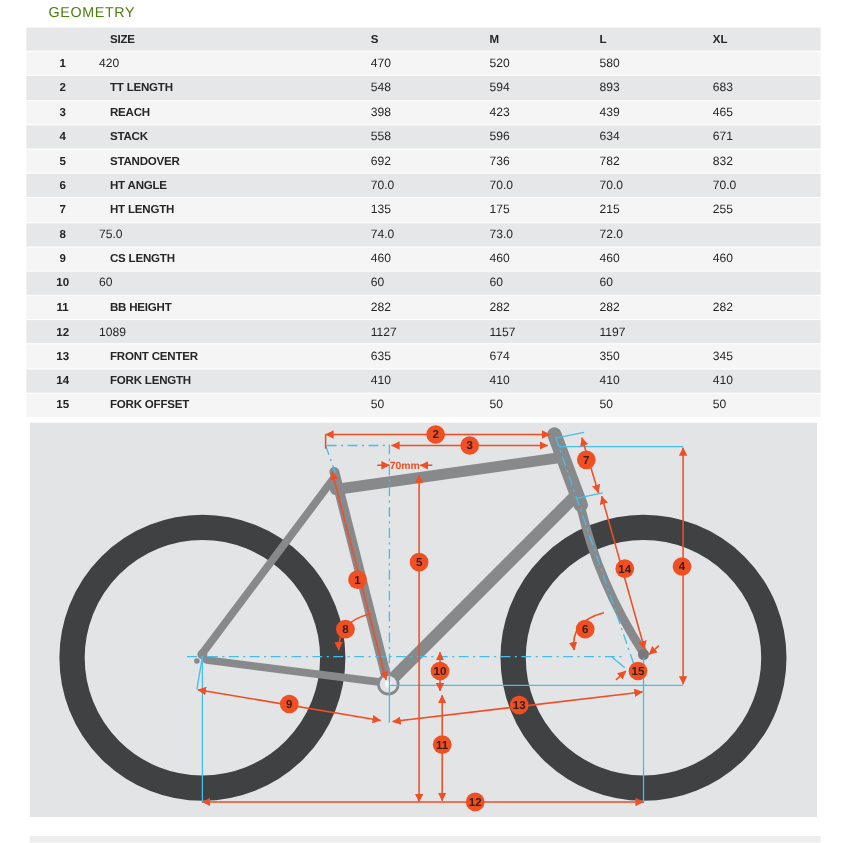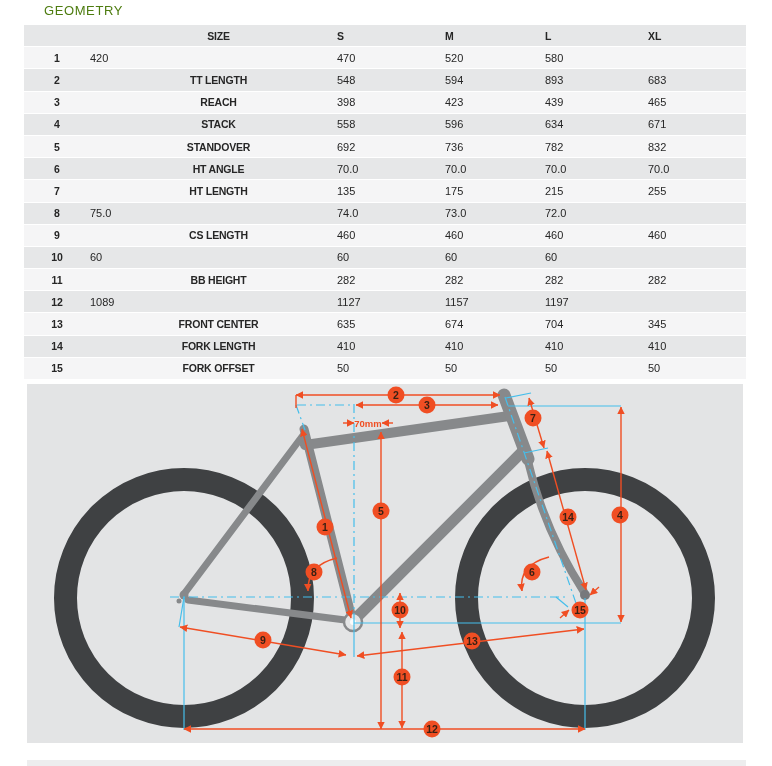--- a/index.html
+++ b/index.html
@@ -15,21 +15,21 @@
   .trow{
     display:grid;
     grid-template-columns:66px 247px 108px 100px 103px 98px;
     height:21.2px;margin-bottom:1px;align-items:center;
     color:#262626;
   }
   .trow.header{background:#e6e7e8;}
   .trow.light{background:#f5f5f6;}
   .trow.dark{background:#e6e7e8;}
   .c-num{text-align:center;font-weight:bold;font-size:10.5px;}
-  .c-label{font-weight:bold;font-size:10.5px;padding-left:10px;letter-spacing:-0.2px;text-align:center;}
+  .c-label{font-weight:bold;font-size:10.5px;padding-left:10px;letter-spacing:-0.2px;}
   .c-val{font-size:11px;}
   .header .c-val{font-weight:bold;font-size:10.5px;}
   .diagram-wrap{position:absolute;left:27px;top:384px;}
   .next-section-strip{position:absolute;left:27px;top:760px;width:719px;height:6px;background:#ededee;}
   .marker-circle{fill:#f04e23;}
   .marker-num{font-family:"Liberation Sans",sans-serif;font-size:10.5px;font-weight:bold;fill:#3a2114;text-anchor:middle;}
   .lbl-70{font-family:"Liberation Sans",sans-serif;font-size:9.5px;font-weight:bold;fill:#f04e23;text-anchor:middle;}
   .frame{stroke:#87898b;fill:none;stroke-linecap:round;}
   .cyan{stroke:#45beeb;stroke-width:1.2;fill:none;}
   .cyan.dd{stroke-dasharray:9 4 2 4;}
@@ -141,21 +141,21 @@
         <div class="c-val">1089</div>
         <div class="c-val">1127</div>
         <div class="c-val">1157</div>
         <div class="c-val">1197</div>
       </div>
       <div class="trow light">
         <div class="c-num">13</div>
         <div class="c-label">FRONT CENTER</div>
         <div class="c-val">635</div>
         <div class="c-val">674</div>
-        <div class="c-val">704</div>
+        <div class="c-val">350</div>
         <div class="c-val">345</div>
       </div>
       <div class="trow dark">
         <div class="c-num">14</div>
         <div class="c-label">FORK LENGTH</div>
         <div class="c-val">410</div>
         <div class="c-val">410</div>
         <div class="c-val">410</div>
         <div class="c-val">410</div>
       </div>

